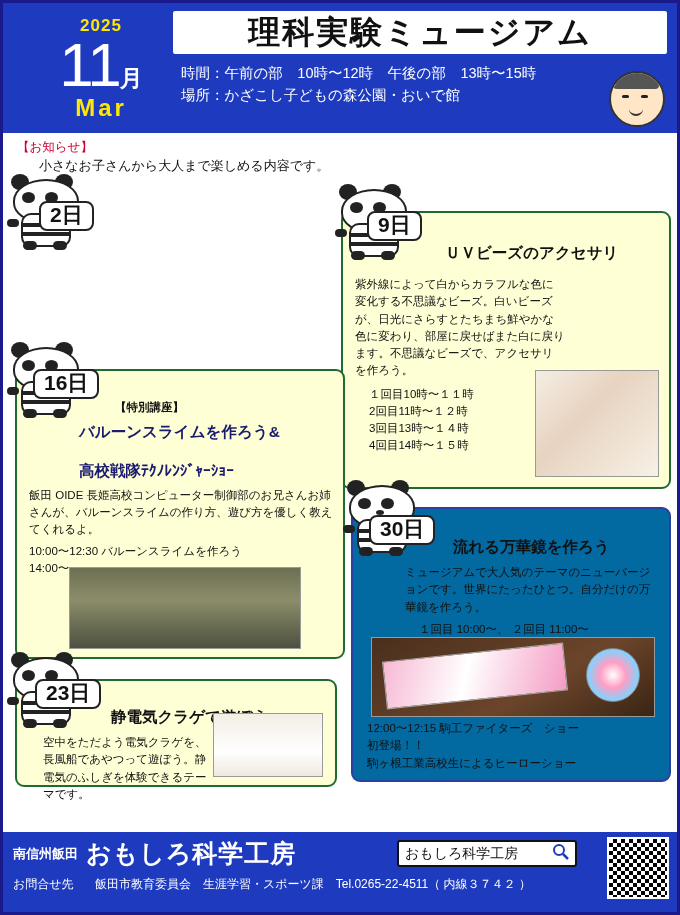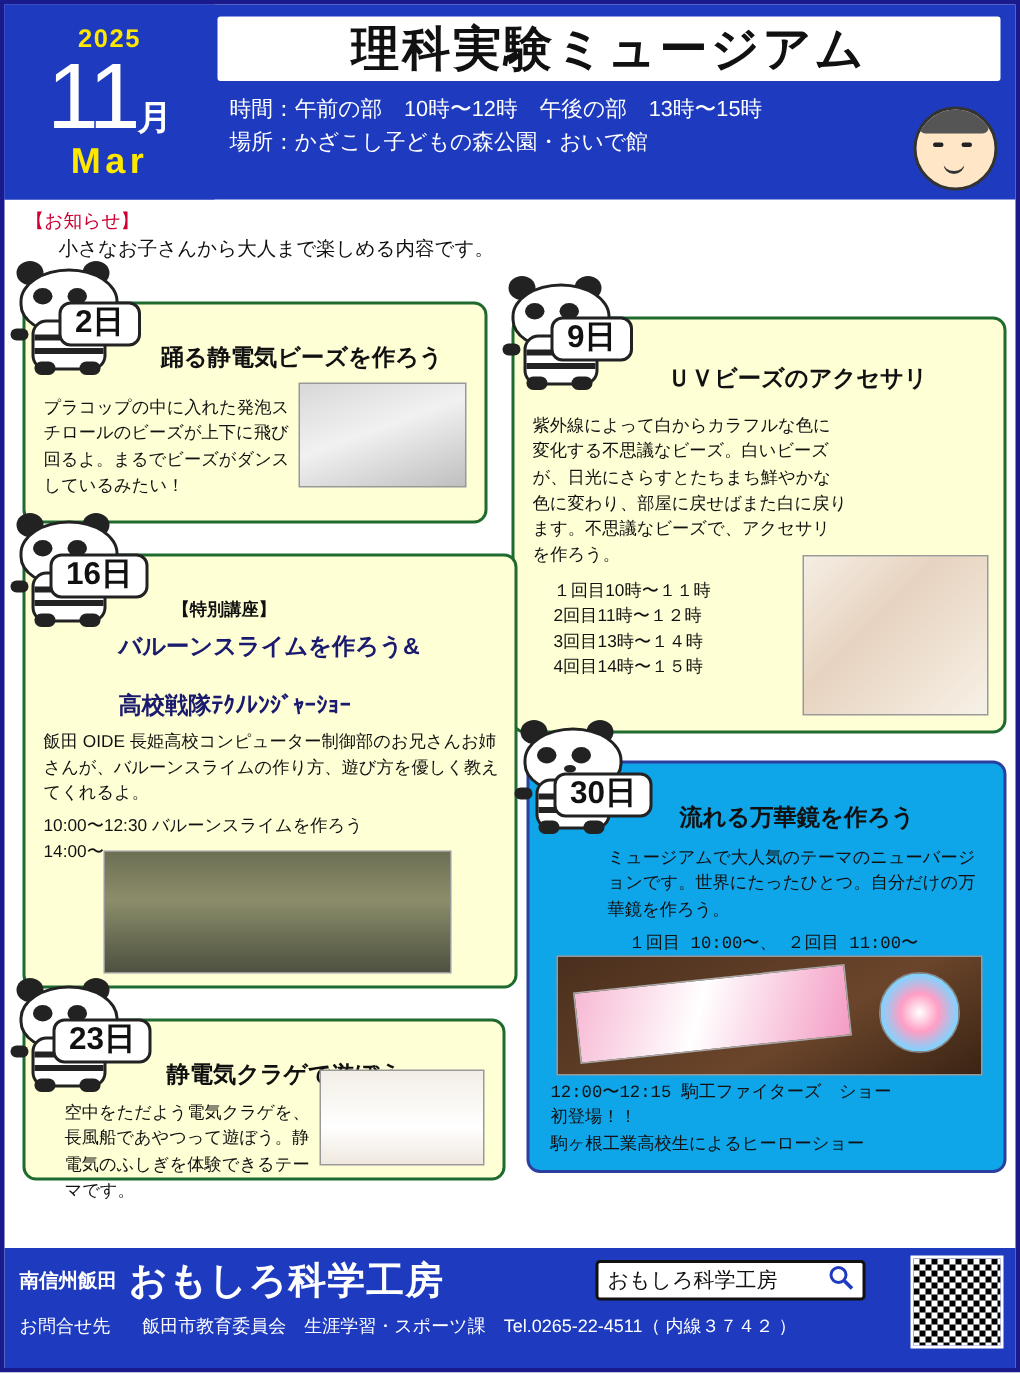--- a/index.html
+++ b/index.html
@@ -6,21 +6,21 @@
   body{
     width:680px;height:915px;
     background:#ffffff;
     font-family:"Liberation Sans","DejaVu Sans",sans-serif;
     color:#111;
     overflow:hidden;
   }
   .page{position:relative;width:680px;height:915px;box-sizing:border-box;border:3px solid #1a1a8c;background:#fff;}
 
   
-  .header{position:relative;height:130px;background:#1e3bbf;display:flex;}
+  .header{position:relative;height:130px;background:#1e3bbf;display:flex;padding-left:28px;}
   .date-block{
     width:140px;background:#1e3bbf;color:#fff;display:flex;flex-direction:column;
     align-items:center;justify-content:center;
   }
   .yr{font-size:17px;font-weight:bold;color:#ffe800;letter-spacing:1px;line-height:1;}
   .mon-row{display:flex;align-items:flex-end;justify-content:center;line-height:1;}
   .mon-num{font-size:62px;font-weight:normal;color:#fff;letter-spacing:-2px;}
   .mon-kanji{font-size:23px;font-weight:bold;color:#fff;margin-bottom:6px;}
   .mon-en{font-size:24px;font-weight:bold;color:#ffe800;letter-spacing:3px;line-height:1;}
 
@@ -44,21 +44,21 @@
   
   .notice{padding:6px 12px 2px 14px;}
   .notice-tag{color:#cc0033;font-size:12.5px;}
   .notice-body{font-size:13px;line-height:1.6;padding-left:22px;}
 
   
   .content{position:relative;height:615px;}
 
   .card{position:absolute;border:2px solid #1f6b2f;border-radius:9px;box-sizing:border-box;}
   .card.yellow{background:#ffffd6;}
-  .card.blue{background:#0ea5e9;border-color:#2b3fa0;font-family:Liberation Mono, monospace;}
+  .card.blue{background:#0369a1;border-color:#2b3fa0;}
   .card-inner{padding:26px 10px 8px 12px;}
   .card-title{font-size:15.5px;font-weight:bold;color:#1a1a6e;line-height:1.25;}
   .card-title.plain{color:#111;}
   .card-text{font-size:11.5px;line-height:1.5;color:#111;margin-top:5px;}
   .card-text.indent{padding-left:14px;}
 
   
   .panda{position:absolute;width:82px;height:72px;z-index:5;}
   .panda .head{position:absolute;left:8px;top:0;width:62px;height:40px;background:#fff;border:2px solid #222;border-radius:50% 50% 45% 45%;}
   .panda .ear{position:absolute;top:-5px;width:18px;height:16px;background:#222;border-radius:50%;}
@@ -136,27 +136,20 @@
 
   <div class="notice">
     <div class="notice-tag">【お知らせ】</div>
     <div class="notice-body">
       <div>小さなお子さんから大人まで楽しめる内容です。</div>
     </div>
   </div>
 
   <div class="content">
 
-    <div class="card yellow" style="left:12px;top:22px;width:310px;height:148px;">
-      <div class="card-inner">
-        <div class="card-title plain" style="margin-left:78px;">踊る静電気ビーズを作ろう</div>
-        <div class="card-text" style="margin-top:16px;width:172px;">プラコップの中に入れた発泡スチロールのビーズが上下に飛び回るよ。まるでビーズがダンスしているみたい！</div>
-      </div>
-      <div class="photo ph-jars" style="right:12px;bottom:22px;width:110px;height:68px;"></div>
-    </div>
     <div class="panda" style="left:2px;top:0px;">
       <div class="ear l"></div>
         <div class="ear r"></div>
         <div class="head"></div>
       <div class="eye l"></div>
         <div class="eye r"></div>
         <div class="nose"></div>
       <div class="arm l"></div>
         <div class="arm r"></div>
       <div class="body">

